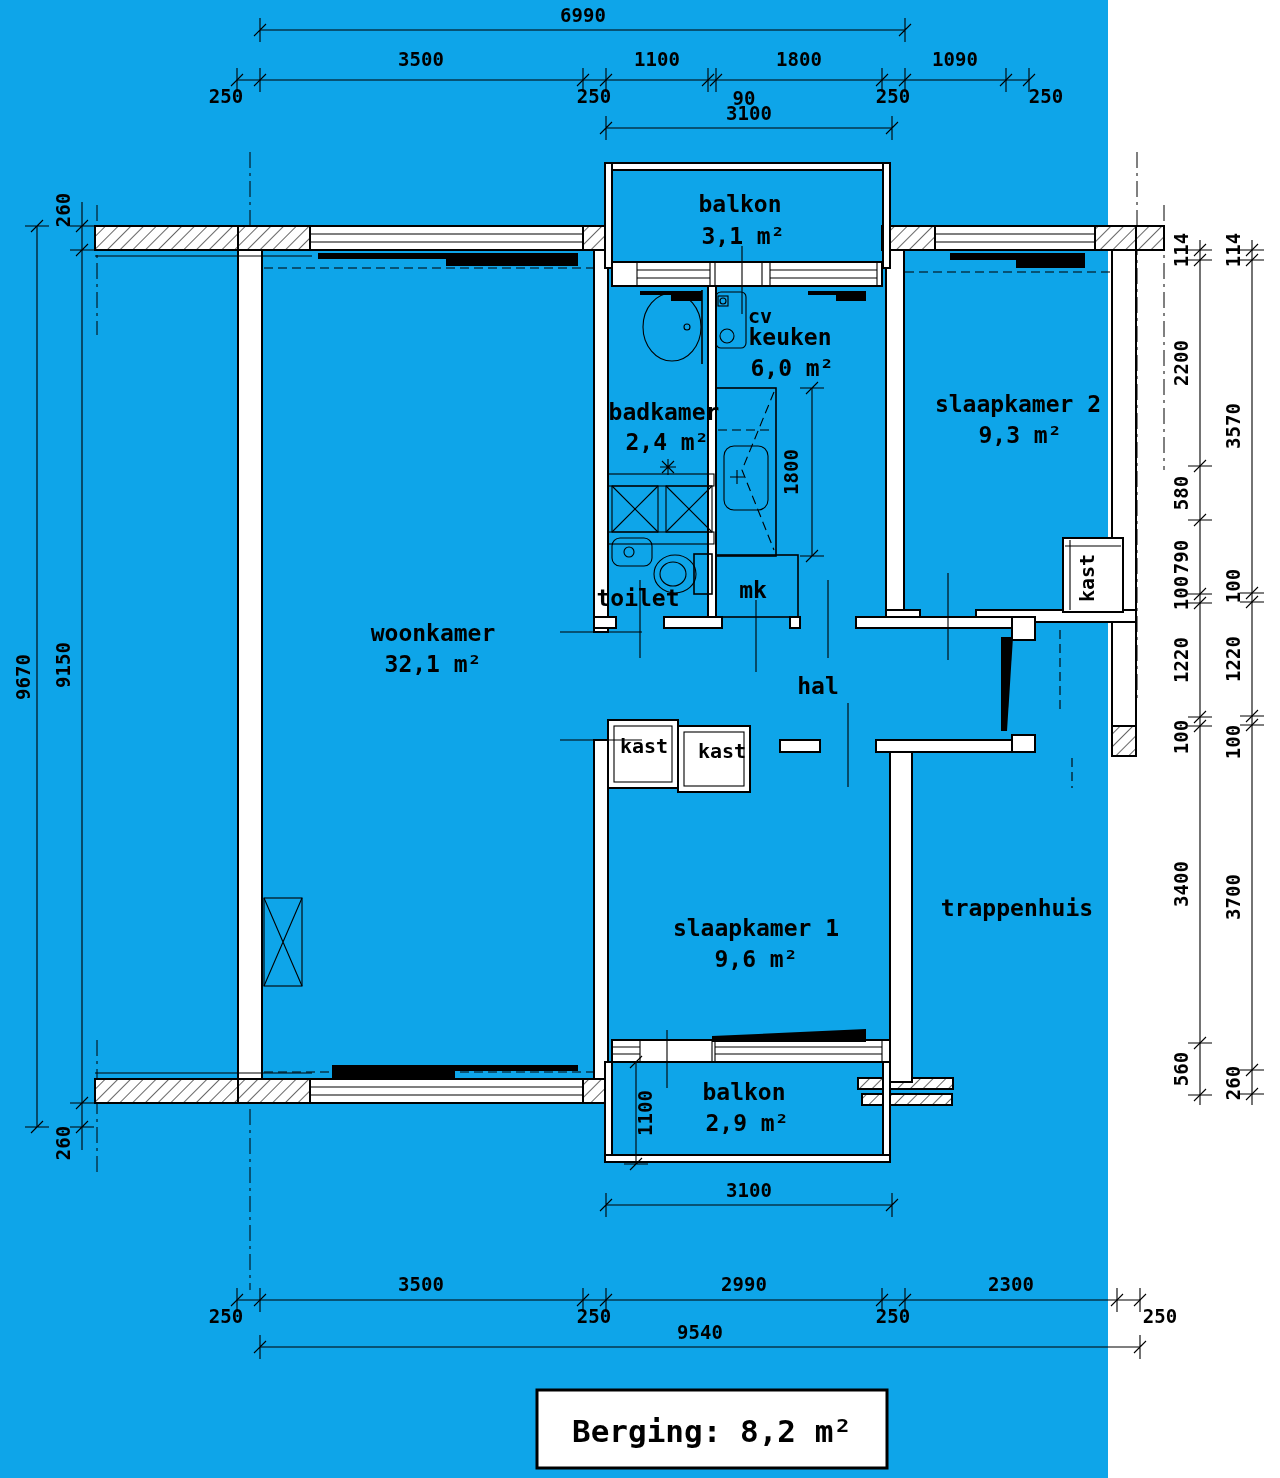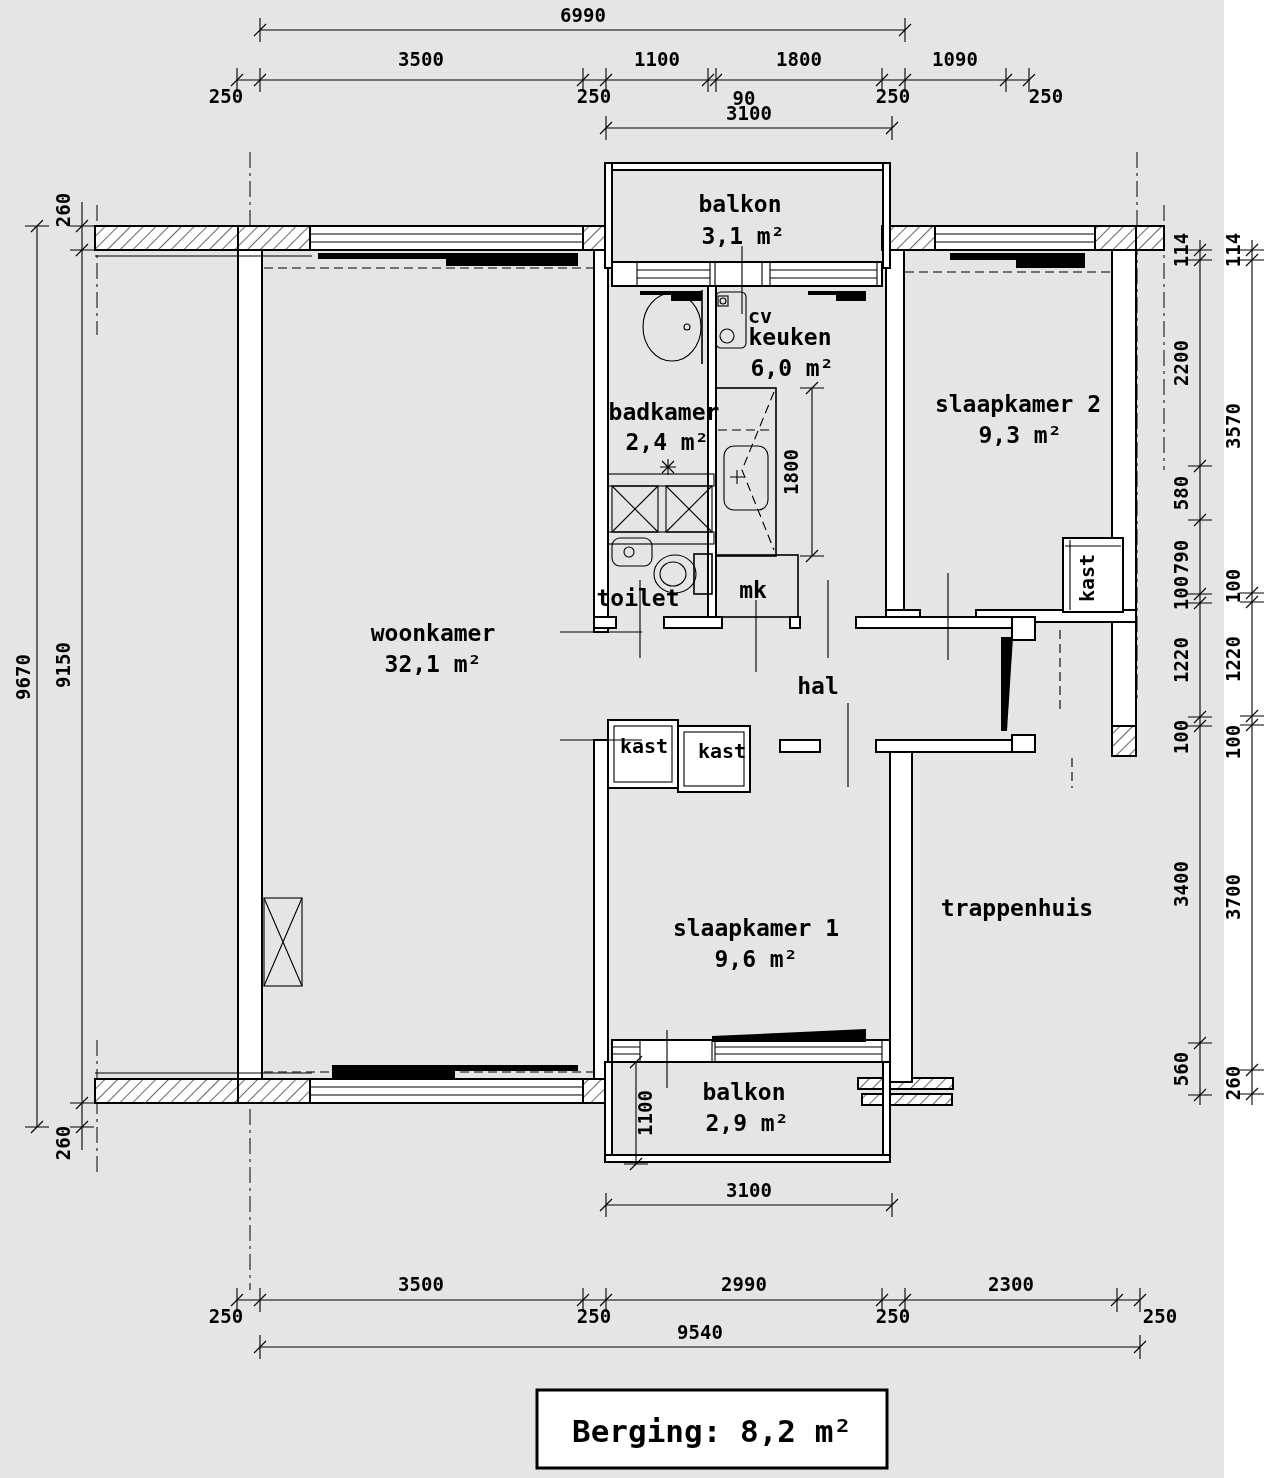--- a/index.html
+++ b/index.html
@@ -1,16 +1,16 @@
 <!DOCTYPE html>
 <html><head>
 <meta charset="utf-8">
 <style>
   html,body{margin:0;padding:0;background:#fff;}
-  .page{width:1224px;height:1478px;position:relative;background:#e5e5e5;}
+  .page{width:1108px;height:1478px;position:relative;background:#0ea5e9;}
   svg{display:block;}
   svg text{font-family:"DejaVu Sans Mono",monospace;font-weight:bold;fill:#000;}
   text.dim{font-size:19px;text-anchor:middle;}
   text.room{font-size:23px;text-anchor:middle;}
   text.small{font-size:20px;text-anchor:middle;}
   text.berging{font-size:31px;text-anchor:middle;}
   .w{fill:#fff;stroke:#000;stroke-width:2;}
   .h{fill:url(#hatch);stroke:#000;stroke-width:2;}
   .ln{stroke:#000;stroke-width:1.6;fill:none;}
   .thin{stroke:#000;stroke-width:1.1;fill:none;}

